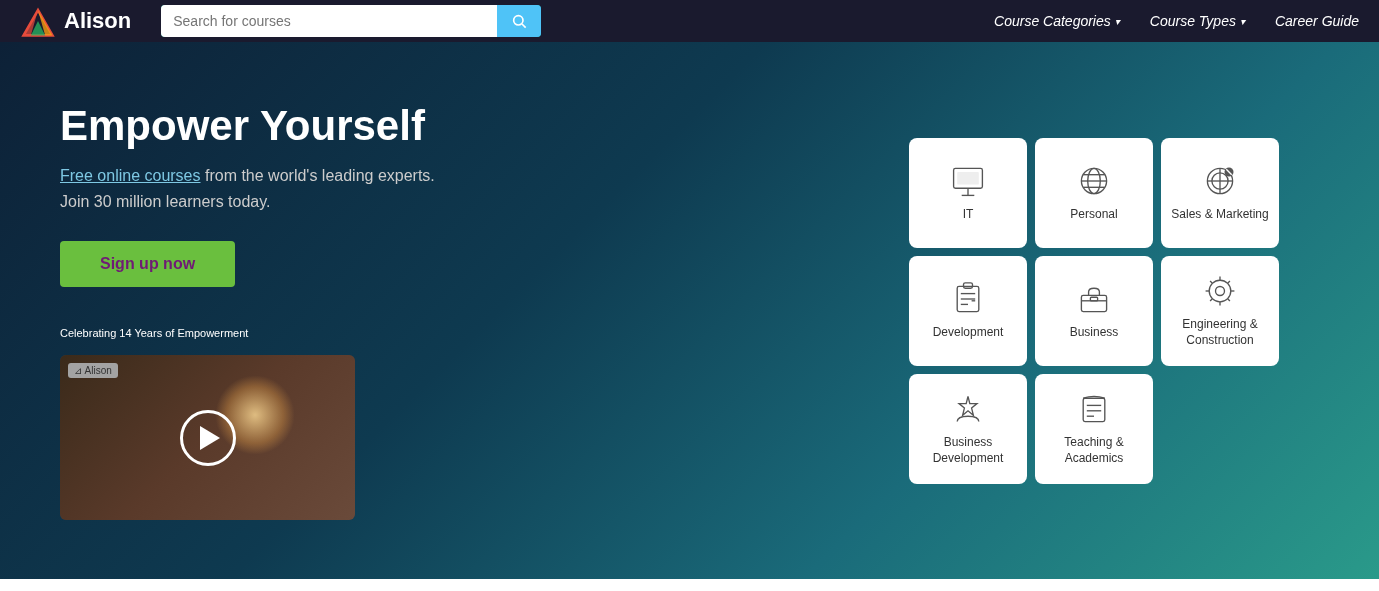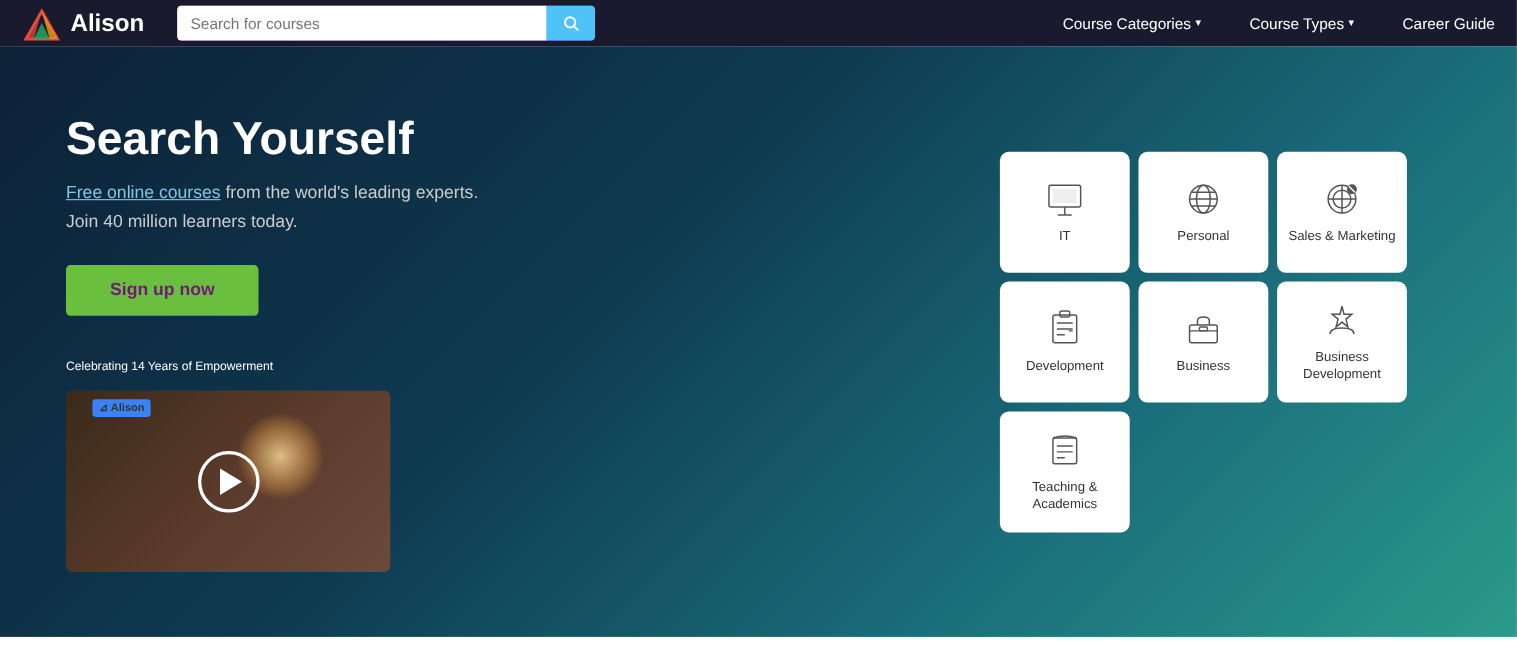--- a/index.html
+++ b/index.html
@@ -26,21 +26,21 @@
     }
     .logo-text {
       color: white;
       font-size: 22px;
       font-weight: bold;
     }
     .search-bar {
       display: flex;
       align-items: center;
       flex: 0 0 380px;
-      background: #6d28d9;
+      background: #14b8a6;
       border-radius: 4px;
       overflow: hidden;
       justify-content: flex-end;
     }
     .search-input {
       flex: 1;
       border: none;
       outline: none;
       padding: 8px 12px;
       font-size: 14px;
@@ -53,22 +53,23 @@
       cursor: pointer;
       display: flex;
       align-items: center;
       justify-content: center;
       height: 100%;
     }
     .search-btn svg { fill: white; }
     .nav-links {
       display: flex;
       align-items: flex-end;
-      gap: 44px;
+      gap: 30px;
       margin-left: auto;
+      font-style: italic;
     }
     .nav-link {
       color: white;
       font-size: 14px;
       cursor: pointer;
       display: flex;
       align-items: center;
       gap: 4px;
       white-space: nowrap;
     }
@@ -137,27 +138,27 @@
       cursor: pointer;
     }
     .video-bg {
       position: absolute;
       inset: 0;
       background: linear-gradient(135deg, #3a2a1a 0%, #5a3a2a 50%, #6a4a3a 100%);
     }
     .alison-watermark {
       position: absolute;
       top: 8px;
-      left: 24px;
-      background: #3b82f6;
+      left: 8px;
+      background: #a3a3a3;
       padding: 2px 6px;
       border-radius: 3px;
       font-size: 10px;
       color: #333;
-      font-weight: bold;
+      font-weight: normal;
       z-index: 2;
     }
     .play-btn {
       width: 56px;
       height: 56px;
       border-radius: 50%;
       border: 3px solid white;
       background: transparent;
       display: flex;
       align-items: center;
@@ -257,26 +258,26 @@
       <span class="chevron">▾</span>
     </span>
     <span class="nav-link">
       <span>Career Guide</span>
     </span>
   </div>
 </nav>
 
 <section class="hero">
   <div class="hero-content">
-    <h1 class="hero-title">Search Yourself</h1>
+    <h1 class="hero-title">Empower Yourself</h1>
     <p class="hero-desc">
       <span class="green-link">Free online courses</span>
       <span> from the world's leading experts.</span>
     </p>
-    <p class="hero-sub">Join 40 million learners today.</p>
+    <p class="hero-sub">Join 30 million learners today.</p>
     <button class="signup-btn">Sign up now</button>
     <p class="celebrating-text">Celebrating 14 Years of Empowerment</p>
 
     <div class="video-thumbnail">
       <div class="video-bg"></div>
       <div class="light-orb"></div>
       <div class="alison-watermark">⊿ Alison</div>
       <div class="play-btn">
         <div class="play-triangle"></div>
       </div>
@@ -334,20 +335,35 @@
     <div class="cat-card">
       <svg class="cat-svg" viewBox="0 0 40 40">
         <rect x="6" y="16" width="28" height="18" rx="2"></rect>
         <path d="M14 16 V12 Q14 8 20 8 Q26 8 26 12 V16"></path>
         <rect x="16" y="18" width="8" height="4" rx="1"></rect>
         <line x1="6" y1="22" x2="34" y2="22"></line>
       </svg>
       <span class="cat-label">Business</span>
     </div>
 
+    <div class="cat-card">
+      <svg class="cat-svg" viewBox="0 0 40 40">
+        <circle cx="20" cy="20" r="12"></circle>
+        <circle cx="20" cy="20" r="5"></circle>
+        <line x1="20" y1="8" x2="20" y2="4"></line>
+        <line x1="20" y1="36" x2="20" y2="32"></line>
+        <line x1="8" y1="20" x2="4" y2="20"></line>
+        <line x1="36" y1="20" x2="32" y2="20"></line>
+        <line x1="11.5" y1="11.5" x2="9" y2="9"></line>
+        <line x1="28.5" y1="28.5" x2="31" y2="31"></line>
+        <line x1="28.5" y1="11.5" x2="31" y2="9"></line>
+        <line x1="11.5" y1="28.5" x2="9" y2="31"></line>
+      </svg>
+      <span class="cat-label">Engineering &amp; Construction</span>
+    </div>
 
     <div class="cat-card">
       <svg class="cat-svg" viewBox="0 0 40 40">
         <path d="M20 6 L22 14 L30 14 L24 19 L26 27 L20 22 L14 27 L16 19 L10 14 L18 14 Z"></path>
         <path d="M8 34 Q8 28 20 28 Q32 28 32 34" fill="none"></path>
       </svg>
       <span class="cat-label">Business Development</span>
     </div>
 
     <div class="cat-card">

